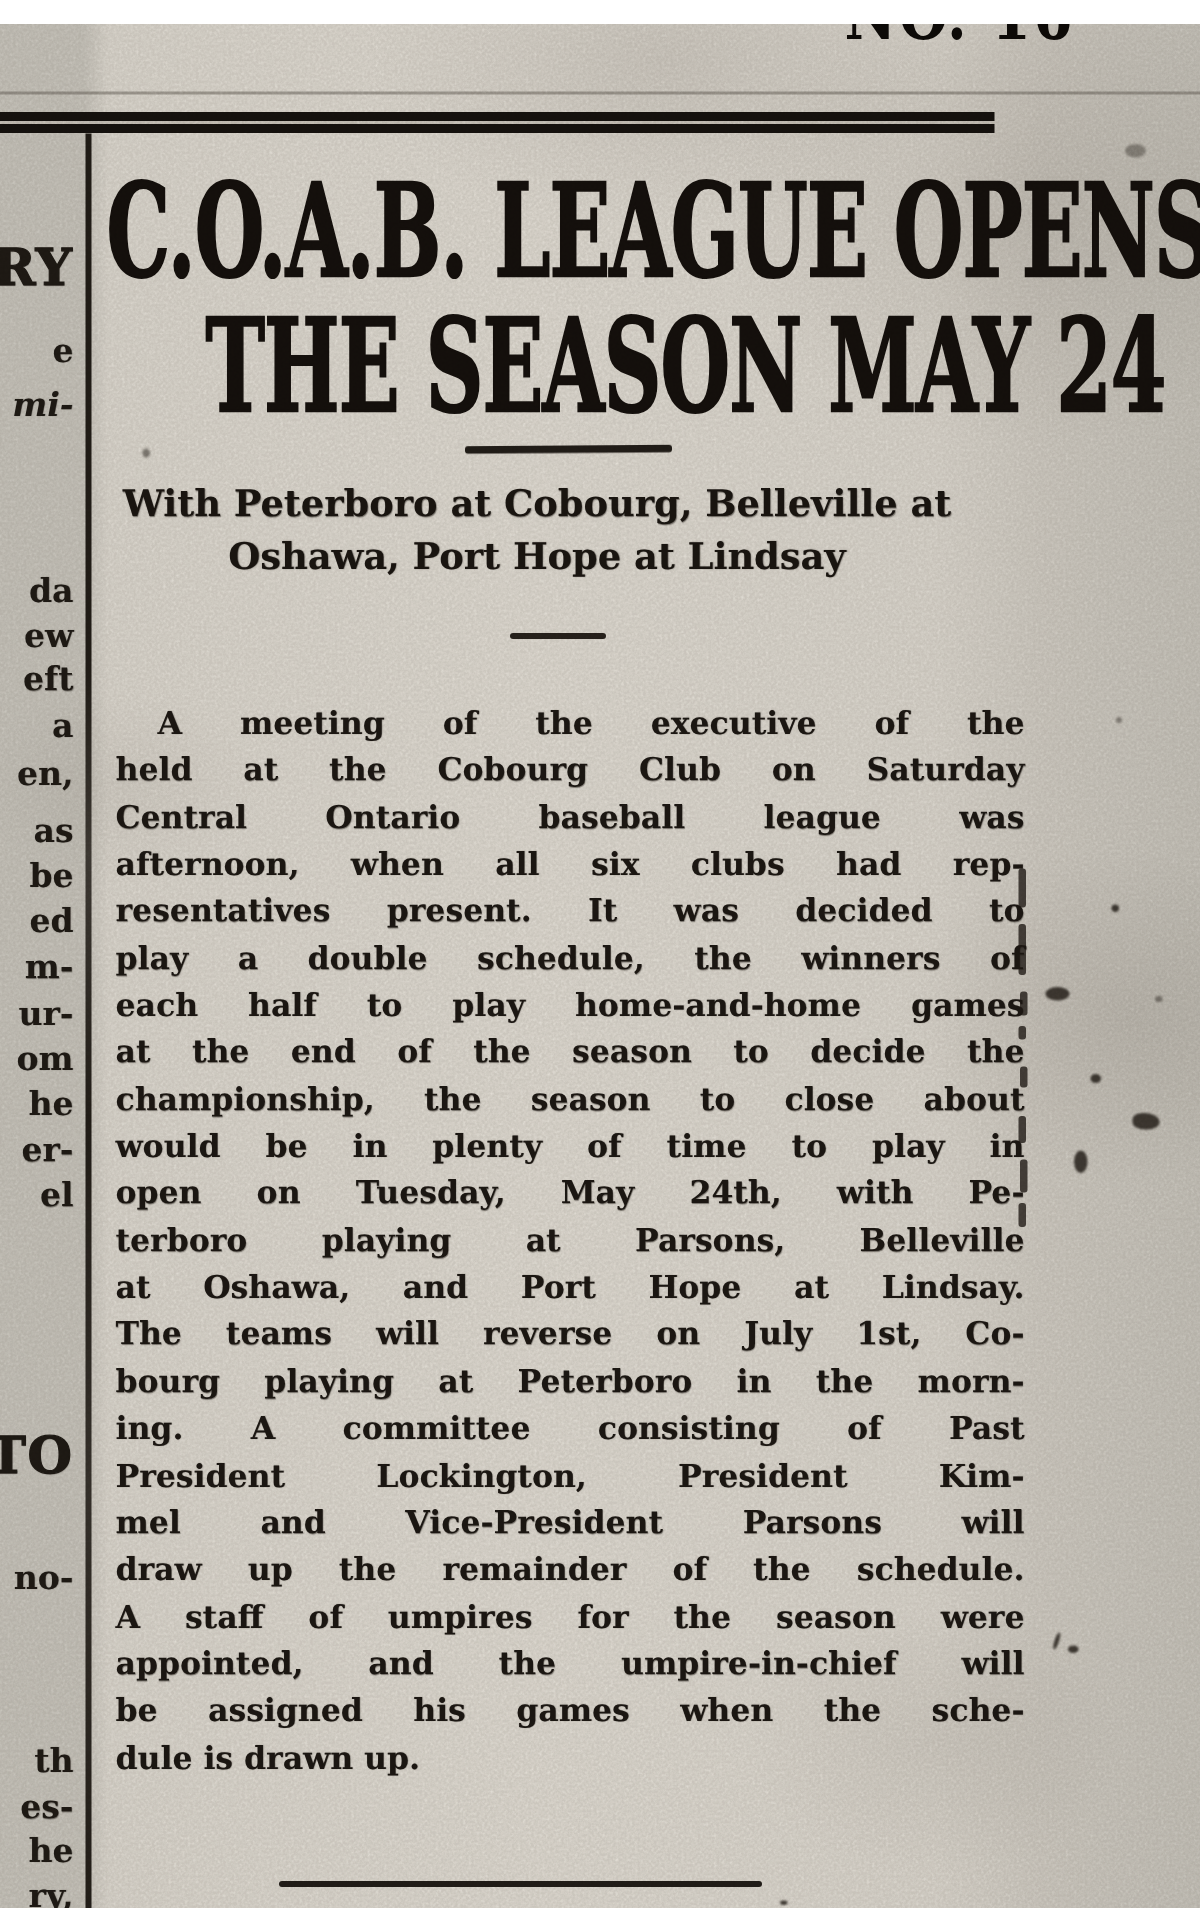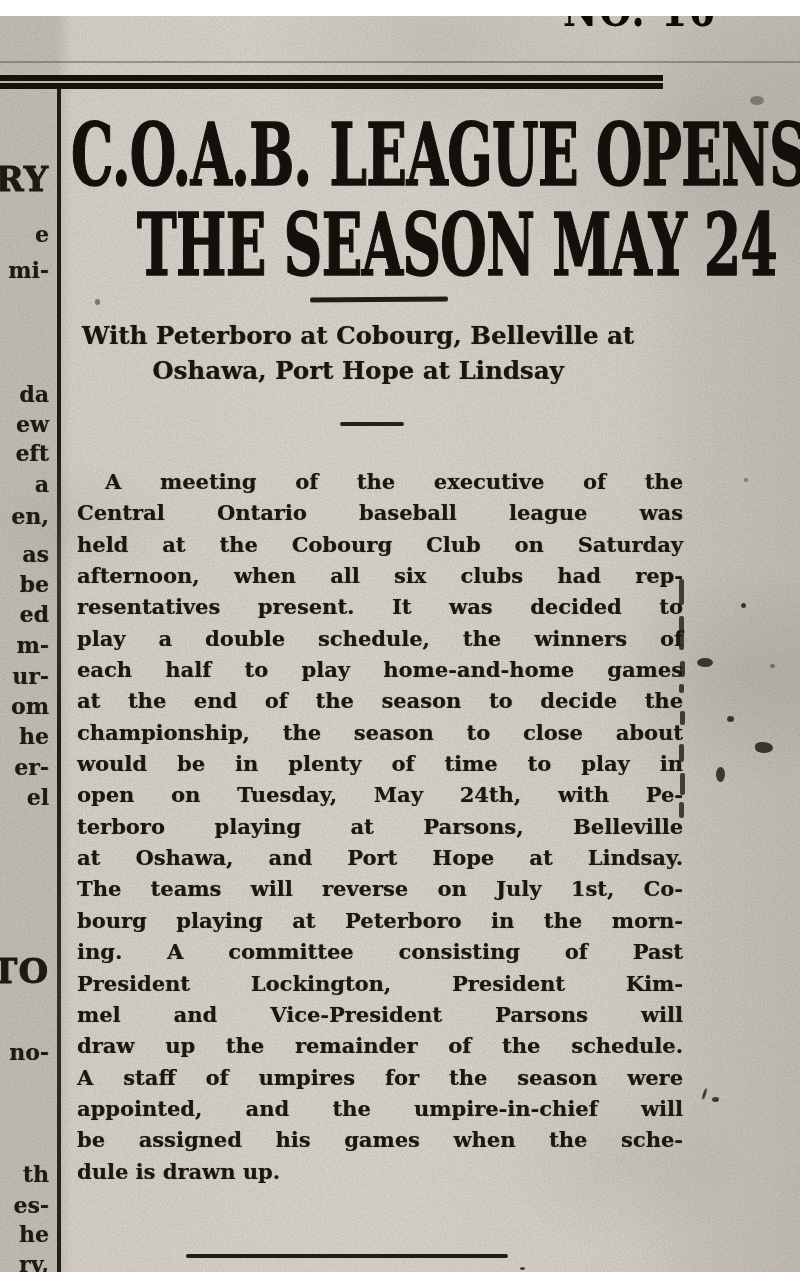--- a/index.html
+++ b/index.html
@@ -79,21 +79,21 @@
     <span>NO. 16</span>
   </div>
 
   <div class="double-rule"></div>
 
   <div class="v-divider"></div>
 
   <div class="left-margin" id="leftfrags">
       <div class="frag big" style="top: 146px;">RY</div>
       <div class="frag" style="top: 206px;">e</div>
-      <div class="frag" style="top: 242px;">mi-</div>
+      <div class="frag" style="top: 242px; font-style: italic;">mi-</div>
       <div class="frag" style="top: 366px;">da</div>
       <div class="frag" style="top: 396px;">ew</div>
       <div class="frag" style="top: 425px;">eft</div>
       <div class="frag" style="top: 456px;">a</div>
       <div class="frag" style="top: 488px;">en,</div>
       <div class="frag" style="top: 526px;">as</div>
       <div class="frag" style="top: 556px;">be</div>
       <div class="frag" style="top: 586px;">ed</div>
       <div class="frag" style="top: 617px;">m-</div>
       <div class="frag" style="top: 648px;">ur-</div>
@@ -116,22 +116,22 @@
 
   <div class="subhead">
     <div>With Peterboro at Cobourg, Belleville at</div>
     <div>Oshawa, Port Hope at Lindsay</div>
   </div>
 
   <div class="rule-b"></div>
 
   <div class="body-col" id="bodycol">
       <div class="bl first">A meeting of the executive of the</div>
+      <div class="bl">held at the Cobourg Club on Saturday</div>
       <div class="bl">Central Ontario baseball league was</div>
-      <div class="bl">held at the Cobourg Club on Saturday</div>
       <div class="bl">afternoon, when all six clubs had rep-</div>
       <div class="bl">resentatives present. It was decided to</div>
       <div class="bl">play a double schedule, the winners of</div>
       <div class="bl">each half to play home-and-home games</div>
       <div class="bl">at the end of the season to decide the</div>
       <div class="bl">championship, the season to close about</div>
       <div class="bl">would be in plenty of time to play in</div>
       <div class="bl">open on Tuesday, May 24th, with Pe-</div>
       <div class="bl">terboro playing at Parsons, Belleville</div>
       <div class="bl">at Oshawa, and Port Hope at Lindsay.</div>

